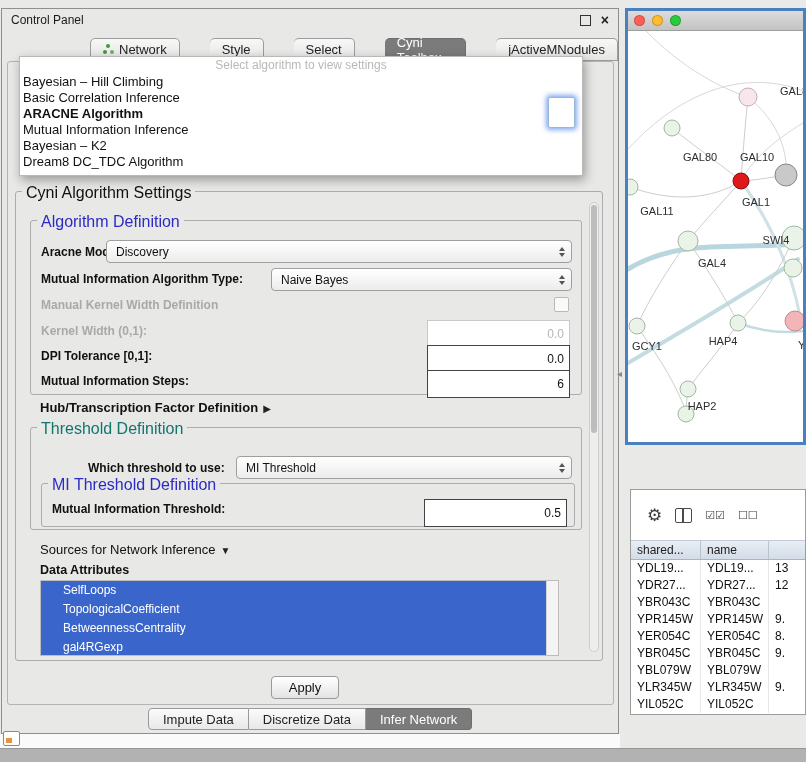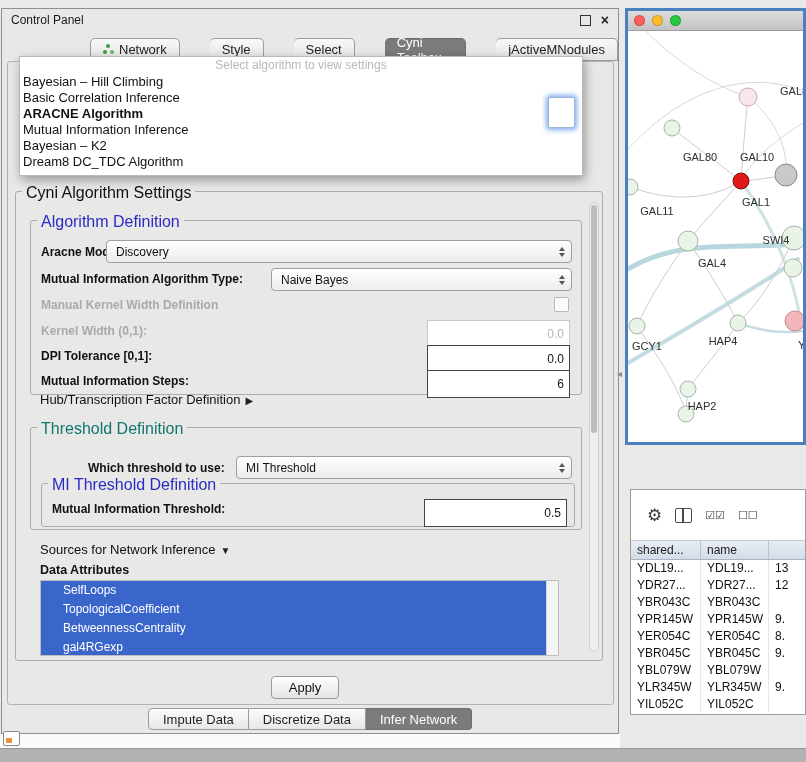--- a/index.html
+++ b/index.html
@@ -192,21 +192,21 @@
       <span class="lbl dis" style="left:10px;top:103px;">Kernel Width (0,1):</span>
       <input class="numfield dis" style="left: 396px; top: 99px; width: 143px;" readonly="" value="0.0">
 
       <span class="lbl" style="left:10px;top:128px;">DPI Tolerance [0,1]:</span>
       <input class="numfield" style="left: 396px; top: 124px; width: 143px;" value="0.0">
 
       <span class="lbl" style="left:10px;top:153px;">Mutual Information Steps:</span>
       <input class="numfield" style="left: 396px; top: 149px; width: 143px;" value="6">
     </div>
 
-    <div class="disclosure" style="left:24px;top:200px;">
+    <div class="disclosure" style="left:24px;top:208px;font-weight:bold;">
       <span>Hub/Transcription Factor Definition</span><span class="disc-arrow">▶</span>
     </div>
 
     <div class="fs" style="left:14px;top:235px;width:552px;height:103px;">
       <span class="fs-title green">Threshold Definition</span>
 
       <span class="lbl" style="left:57px;top:33px;">Which threshold to use:</span>
       <div class="combo" style="left:205px;top:28px;width:336px;">
         <span>MI Threshold</span>
         <span class="arrows">

